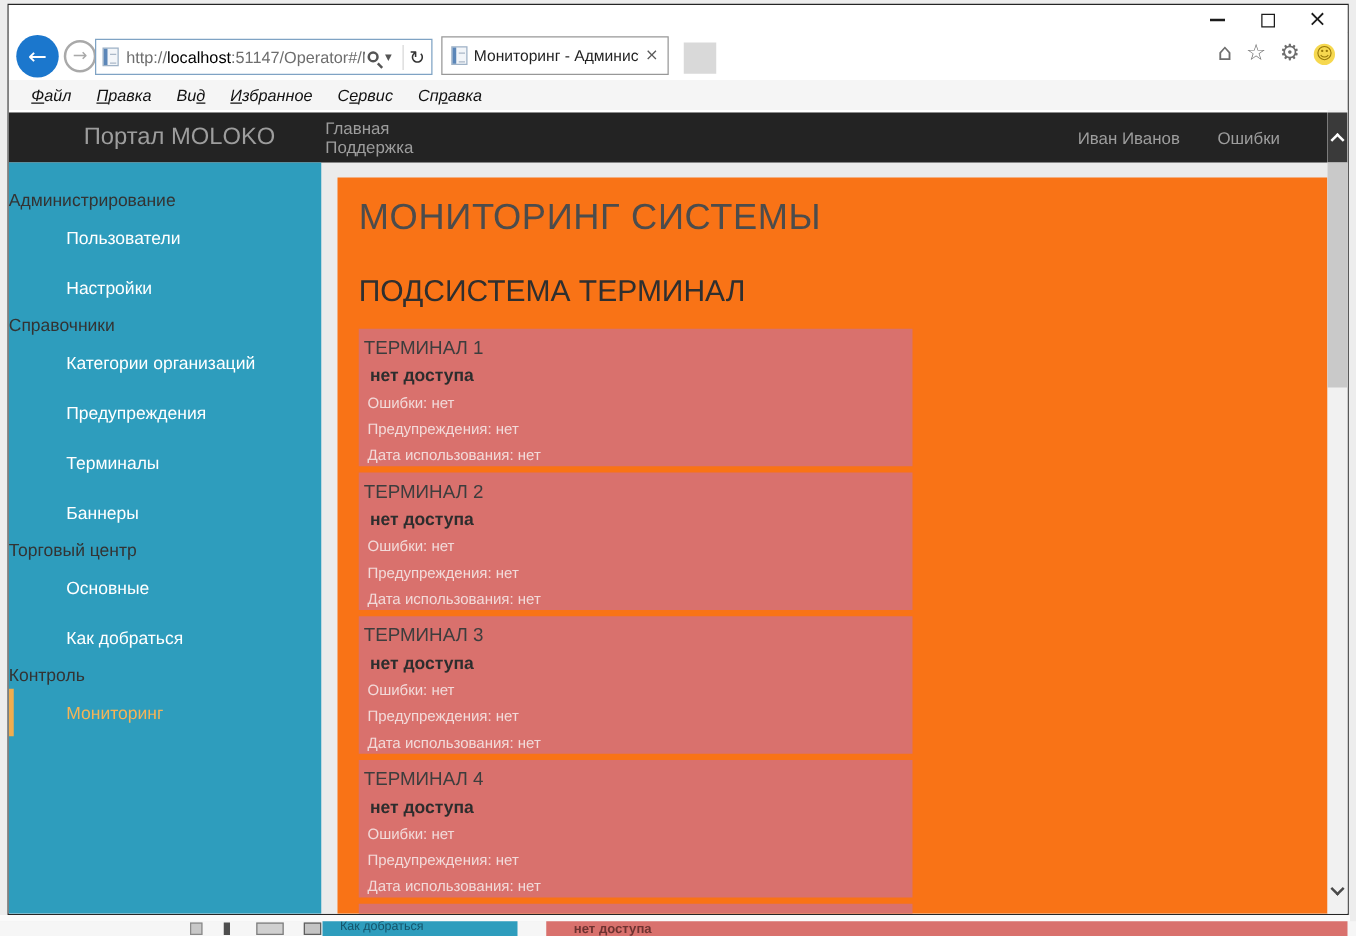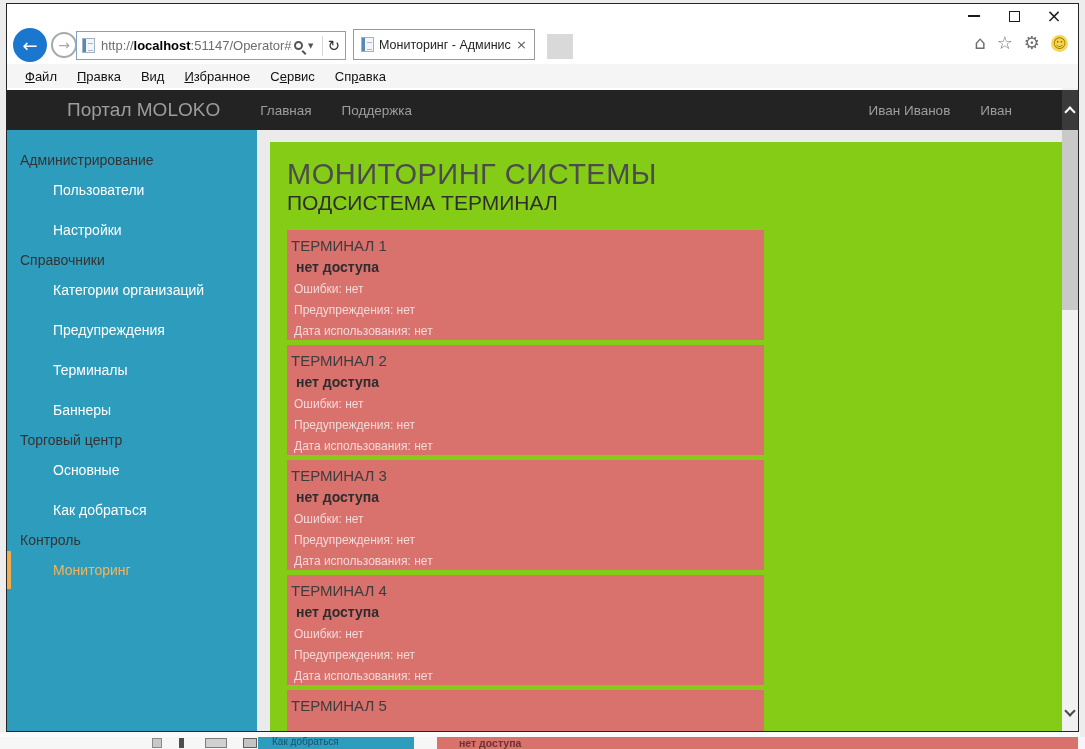--- a/index.html
+++ b/index.html
@@ -42,21 +42,21 @@
     position:absolute; left:69px; top:5px; width:270px; height:29px;
     border:1px solid #7fa3c4; background:#fff; display:flex; align-items:center; padding:0 5px;
   }
   .page-favicon { width:13px; height:15px; position:relative; background:#f2f5f9; border:1px solid #9fb2c6; flex:none; }
   .page-favicon::before { content:""; position:absolute; left:0; top:0; bottom:0; width:3px; background:#5b86b8; }
   .page-favicon::after {
     content:""; position:absolute; left:5px; right:1px; top:4px; height:6px;
     border-top:1px solid #aab8c8; border-bottom:1px solid #aab8c8;
   }
   .url-text { font-size:13px; color:#6e6e6e; margin-left:6px; white-space:nowrap; overflow:hidden; flex:1; }
-  .url-text .host { color:#000; font-weight:700; }
+  .url-text .host { color:#000; font-weight:400; }
   .search-glyph { width:9px; height:9px; border:2px solid #555; border-radius:50%; position:relative; flex:none; margin:0 2px; }
   .search-glyph::after { content:""; position:absolute; width:2px; height:5px; background:#555; left:7px; top:7px; transform:rotate(-45deg); }
   .caret-down { font-size:7px; color:#555; margin:0 5px 0 3px; }
   .url-divider { width:1px; height:20px; background:#d7d7d7; margin:0 4px; }
   .refresh-glyph { font-size:15px; color:#333; }
 
   .tab {
     position:absolute; left:346px; top:3px; width:182px; height:31px;
     background:#fff; border:1px solid #989898; display:flex; align-items:center; padding:0 7px;
   }
@@ -64,58 +64,58 @@
   .tab-close { color:#5a5a5a; font-size:13px; }
   .newtab-btn { position:absolute; left:540px; top:8px; width:26px; height:25px; background:#d9d9d9; }
 
   .browser-icons { position:absolute; right:10px; top:8px; display:flex; align-items:center; gap:11px; color:#6e6e6e; }
   .b-icon { font-size:18px; line-height:18px; }
   .smiley { width:17px; height:17px; border-radius:50%; background:#f6d84f; color:#97780a; font-size:13px; line-height:17px; text-align:center; }
 
   
   .menubar {
     position:absolute; top:60px; left:0; right:0; height:24px; background:#f5f5f5;
-    display:flex; align-items:center; padding-left:8px; font-size:13px; color:#111;
+    display:flex; align-items:center; padding-left:8px; font-size:13px; color:#111;font-style:italic;
   }
   .menu-item { padding:0 10px; }
   .menu-item .accel { text-decoration:underline; }
 
   
   .viewport { position:absolute; top:84px; left:0; right:0; bottom:0; background:#ebebeb; overflow:hidden; }
   .viewport::before { content:""; position:absolute; top:0; left:0; right:0; height:2px; background:#fff; }
 
   .site-navbar {
     position:absolute; top:2px; left:0; width:1055px; height:40px; background:#232323;
     display:flex; align-items:center; color:#9d9d9d;
   }
   .brand { margin-left:60px; font-size:19px; white-space:nowrap; }
-  .nav-links { display:flex; margin-left:25px; }
+  .nav-links { display:flex; margin-left:25px;flex-direction:column; }
   .nav-link { padding:0 15px; font-size:13.5px; }
-  .nav-right { margin-left:auto; margin-right:50px; display:flex; gap:30px; font-size:13.5px; }
+  .nav-right { margin-left:auto; margin-right:38px; display:flex; gap:30px; font-size:13.5px; }
 
   
   .sidebar { position:absolute; top:42px; left:0; width:250px; bottom:0; background:#2e9dbd; padding-top:20px; overflow:hidden; }
   .sb-entry { height:20px; line-height:20px; font-size:14px; position:relative; white-space:nowrap; }
-  .sb-entry.header { padding-left:13px; color:#333; }
+  .sb-entry.header { color:#333; }
   .sb-entry.item { padding-left:46px; color:#fff; }
   .sb-entry.item + .sb-entry.item { margin-top:20px; }
   .sb-entry.header + .sb-entry.item { margin-top:10px; }
   .sb-entry.item + .sb-entry.header { margin-top:10px; }
   .sb-entry.active { color:#f5b457; }
   .sb-entry.active::before { content:""; position:absolute; left:0; top:-9px; height:38px; width:4px; background:#f0ad4e; }
 
   
   .main-panel {
     position:absolute; left:263px; top:54px; width:792px; bottom:0;
-    background:#84cc16; padding-left:17px; overflow:hidden;
+    background:#f97316; padding-left:17px; overflow:hidden;
   }
   .page-title { margin-top:16px; font-size:29px; font-weight:400; color:#4c4c4c; letter-spacing:0.5px; }
-  .section-title { font-size:21px; font-weight:400; color:#2f2f2f; }
+  .section-title { margin-top:29px; font-size:24px; font-weight:400; color:#2f2f2f; }
   .cards { margin-top:15px; width:445px; }
-  .card { width:477px; height:110px; background:#d9716d; margin-bottom:5px; overflow:hidden; }
+  .card { width:443px; height:110px; background:#d9716d; margin-bottom:5px; overflow:hidden; }
   .card-title { padding:7px 0 0 4px; font-size:15px; color:#3d3d3d; }
   .card-status { margin:5px 0 0 9px; font-size:14px; font-weight:700; color:#2d2d2d; }
   .card-line { margin:7px 0 0 7px; font-size:12px; color:#f2dad9; }
 
   
   .scrollbar { position:absolute; top:0; right:0; width:16px; bottom:0; background:#f1f1f1; }
   .sb-up { position:absolute; top:2px; left:0; width:16px; height:40px; background:#3a3a3a; display:flex; align-items:center; justify-content:center; }
   .chev { width:8px; height:8px; border-left:2px solid; border-bottom:2px solid; }
   .chev.up { transform:rotate(135deg); border-color:#fff; margin-top:4px; }
   .chev.down { transform:rotate(-45deg); border-color:#4a4a4a; margin-bottom:4px; }
@@ -210,21 +210,21 @@
     <div class="site-navbar">
       <span class="brand">Портал MOLOKO</span>
       <div class="nav-links">
 
           <span class="nav-link">Главная</span>
 
           <span class="nav-link">Поддержка</span>
         </div>
       <div class="nav-right">
         <span>Иван Иванов</span>
-        <span>Иван</span>
+        <span>Ошибки</span>
       </div>
     </div>
 
     <div class="sidebar">
 
         <div class="sb-entry header"><span>Администрирование</span></div>
 
         <div class="sb-entry item"><span>Пользователи</span></div>
 
         <div class="sb-entry item"><span>Настройки</span></div>

